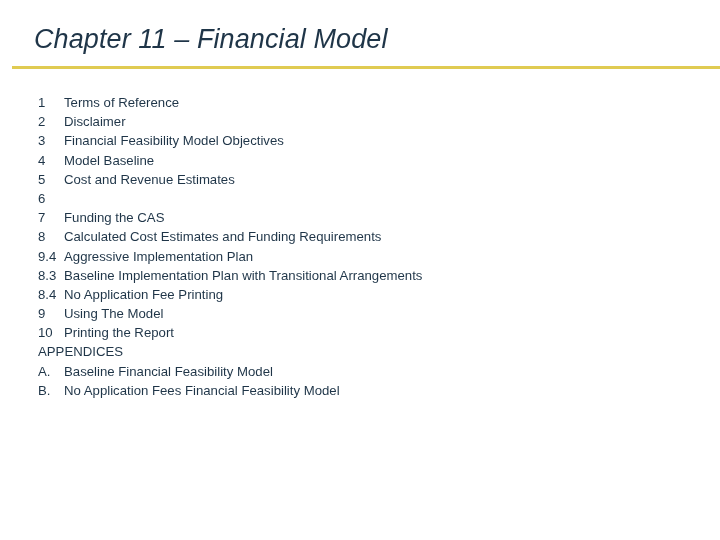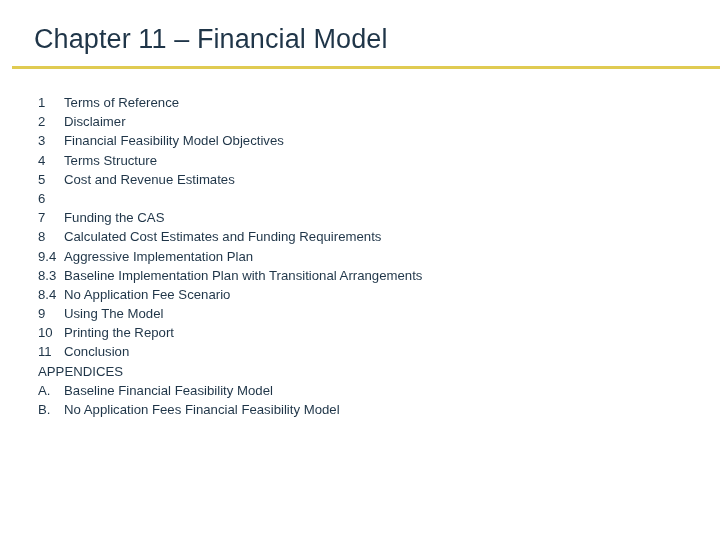--- a/index.html
+++ b/index.html
@@ -19,20 +19,21 @@
     inset: 0;
     background: #ffffff;
   }
 
   
   .title-block {
     position: absolute;
     left: 34px;
     top: 22px;
     right: 30px;
+    font-style: italic;
   }
   .slide-title {
     font-size: 27px;
     line-height: 34px;
     color: #1F3548;
     font-weight: 400;
     letter-spacing: 0.1px;
     white-space: nowrap;
   }
   .title-rule {
@@ -99,21 +100,21 @@
       <div class="row">
         <span class="num">2</span>
         <span class="txt">Disclaimer</span>
       </div>
       <div class="row">
         <span class="num">3</span>
         <span class="txt">Financial Feasibility Model Objectives</span>
       </div>
       <div class="row">
         <span class="num">4</span>
-        <span class="txt">Terms Structure</span>
+        <span class="txt">Model Baseline</span>
       </div>
       <div class="row">
         <span class="num">5</span>
         <span class="txt">Cost and Revenue Estimates</span>
       </div>
       <div class="row">
         <span class="num">6</span>
       </div>
       <div class="row">
         <span class="num">7</span>
@@ -126,33 +127,29 @@
       <div class="row">
         <span class="num">9.4</span>
         <span class="txt">Aggressive Implementation Plan</span>
       </div>
       <div class="row">
         <span class="num">8.3</span>
         <span class="txt">Baseline Implementation Plan with Transitional Arrangements</span>
       </div>
       <div class="row">
         <span class="num">8.4</span>
-        <span class="txt">No Application Fee Scenario</span>
+        <span class="txt">No Application Fee Printing</span>
       </div>
       <div class="row">
         <span class="num">9</span>
         <span class="txt">Using The Model</span>
       </div>
       <div class="row">
         <span class="num">10</span>
         <span class="txt">Printing the Report</span>
-      </div>
-      <div class="row">
-        <span class="num">11</span>
-        <span class="txt">Conclusion</span>
       </div>
       <div class="row noindent">
         <span class="num"></span>
         <span class="txt">APPENDICES</span>
       </div>
       <div class="row">
         <span class="num">A.</span>
         <span class="txt">Baseline Financial Feasibility Model</span>
       </div>
       <div class="row">

